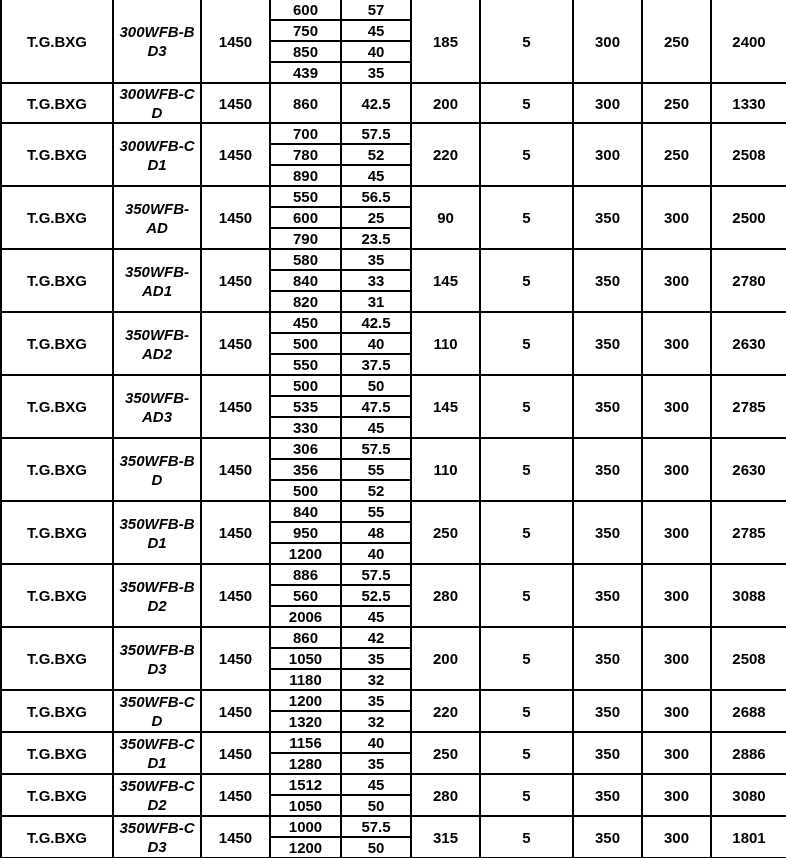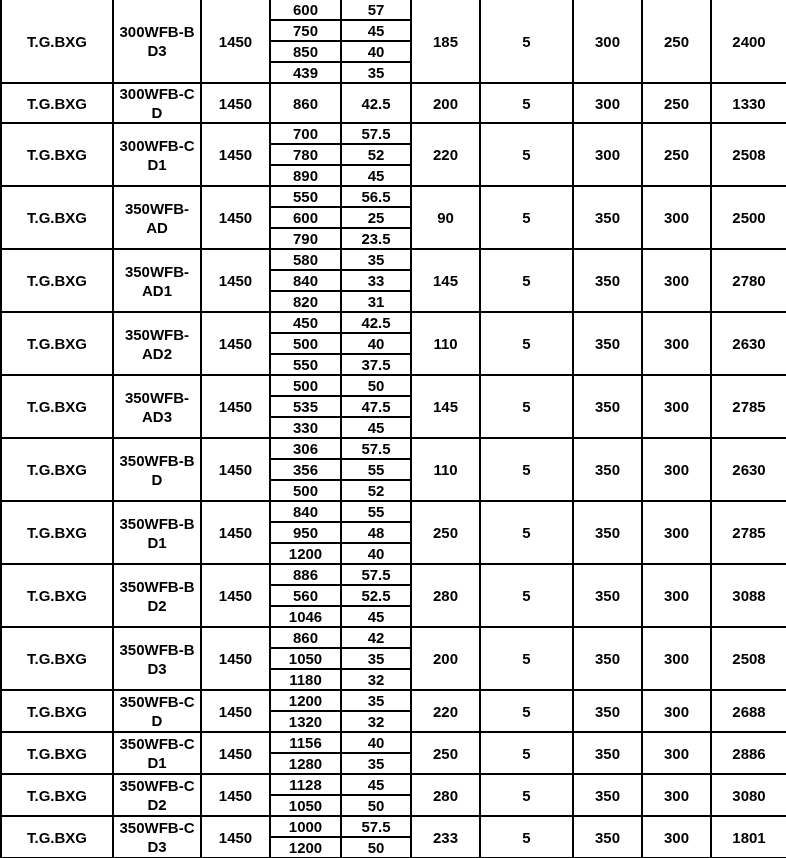--- a/index.html
+++ b/index.html
@@ -23,21 +23,21 @@
   table.spec td {
     border: 2px solid #000000;
     text-align: center;
     vertical-align: middle;
     padding: 0;
     line-height: 19px;
     overflow: hidden;
   }
   tr.sub-row { height: 21px; }
   tr.single-row { height: 36px; }
-  td.model-cell span { display: block; line-height: 19px; }
+  td.model-cell span { display: block; line-height: 19px; font-style: italic; }
 </style>
 </head>
 <body>
 
 <table class="spec">
   <colgroup>
       <col style="width: 112px;">
       <col style="width: 88px;">
       <col style="width: 69px;">
       <col style="width: 71px;">
@@ -265,21 +265,21 @@
         <td rowspan="3">5</td>
         <td rowspan="3">350</td>
         <td rowspan="3">300</td>
         <td rowspan="3">3088</td>
       </tr>
       <tr class="sub-row">
         <td>560</td>
         <td>52.5</td>
       </tr>
       <tr class="sub-row">
-        <td>1046</td>
+        <td>2006</td>
         <td>45</td>
       </tr>
       <tr class="sub-row">
         <td rowspan="3">T.G.BXG</td>
         <td rowspan="3" class="model-cell">
           <span>350WFB-B</span>
           <span>D3</span>
         </td>
         <td rowspan="3">1450</td>
         <td>860</td>
@@ -336,42 +336,42 @@
         <td>1280</td>
         <td>35</td>
       </tr>
       <tr class="sub-row">
         <td rowspan="2">T.G.BXG</td>
         <td rowspan="2" class="model-cell">
           <span>350WFB-C</span>
           <span>D2</span>
         </td>
         <td rowspan="2">1450</td>
-        <td>1128</td>
+        <td>1512</td>
         <td>45</td>
         <td rowspan="2">280</td>
         <td rowspan="2">5</td>
         <td rowspan="2">350</td>
         <td rowspan="2">300</td>
         <td rowspan="2">3080</td>
       </tr>
       <tr class="sub-row">
         <td>1050</td>
         <td>50</td>
       </tr>
       <tr class="sub-row">
         <td rowspan="2">T.G.BXG</td>
         <td rowspan="2" class="model-cell">
           <span>350WFB-C</span>
           <span>D3</span>
         </td>
         <td rowspan="2">1450</td>
         <td>1000</td>
         <td>57.5</td>
-        <td rowspan="2">233</td>
+        <td rowspan="2">315</td>
         <td rowspan="2">5</td>
         <td rowspan="2">350</td>
         <td rowspan="2">300</td>
         <td rowspan="2">1801</td>
       </tr>
       <tr class="sub-row">
         <td>1200</td>
         <td>50</td>
       </tr>
     </tbody>

